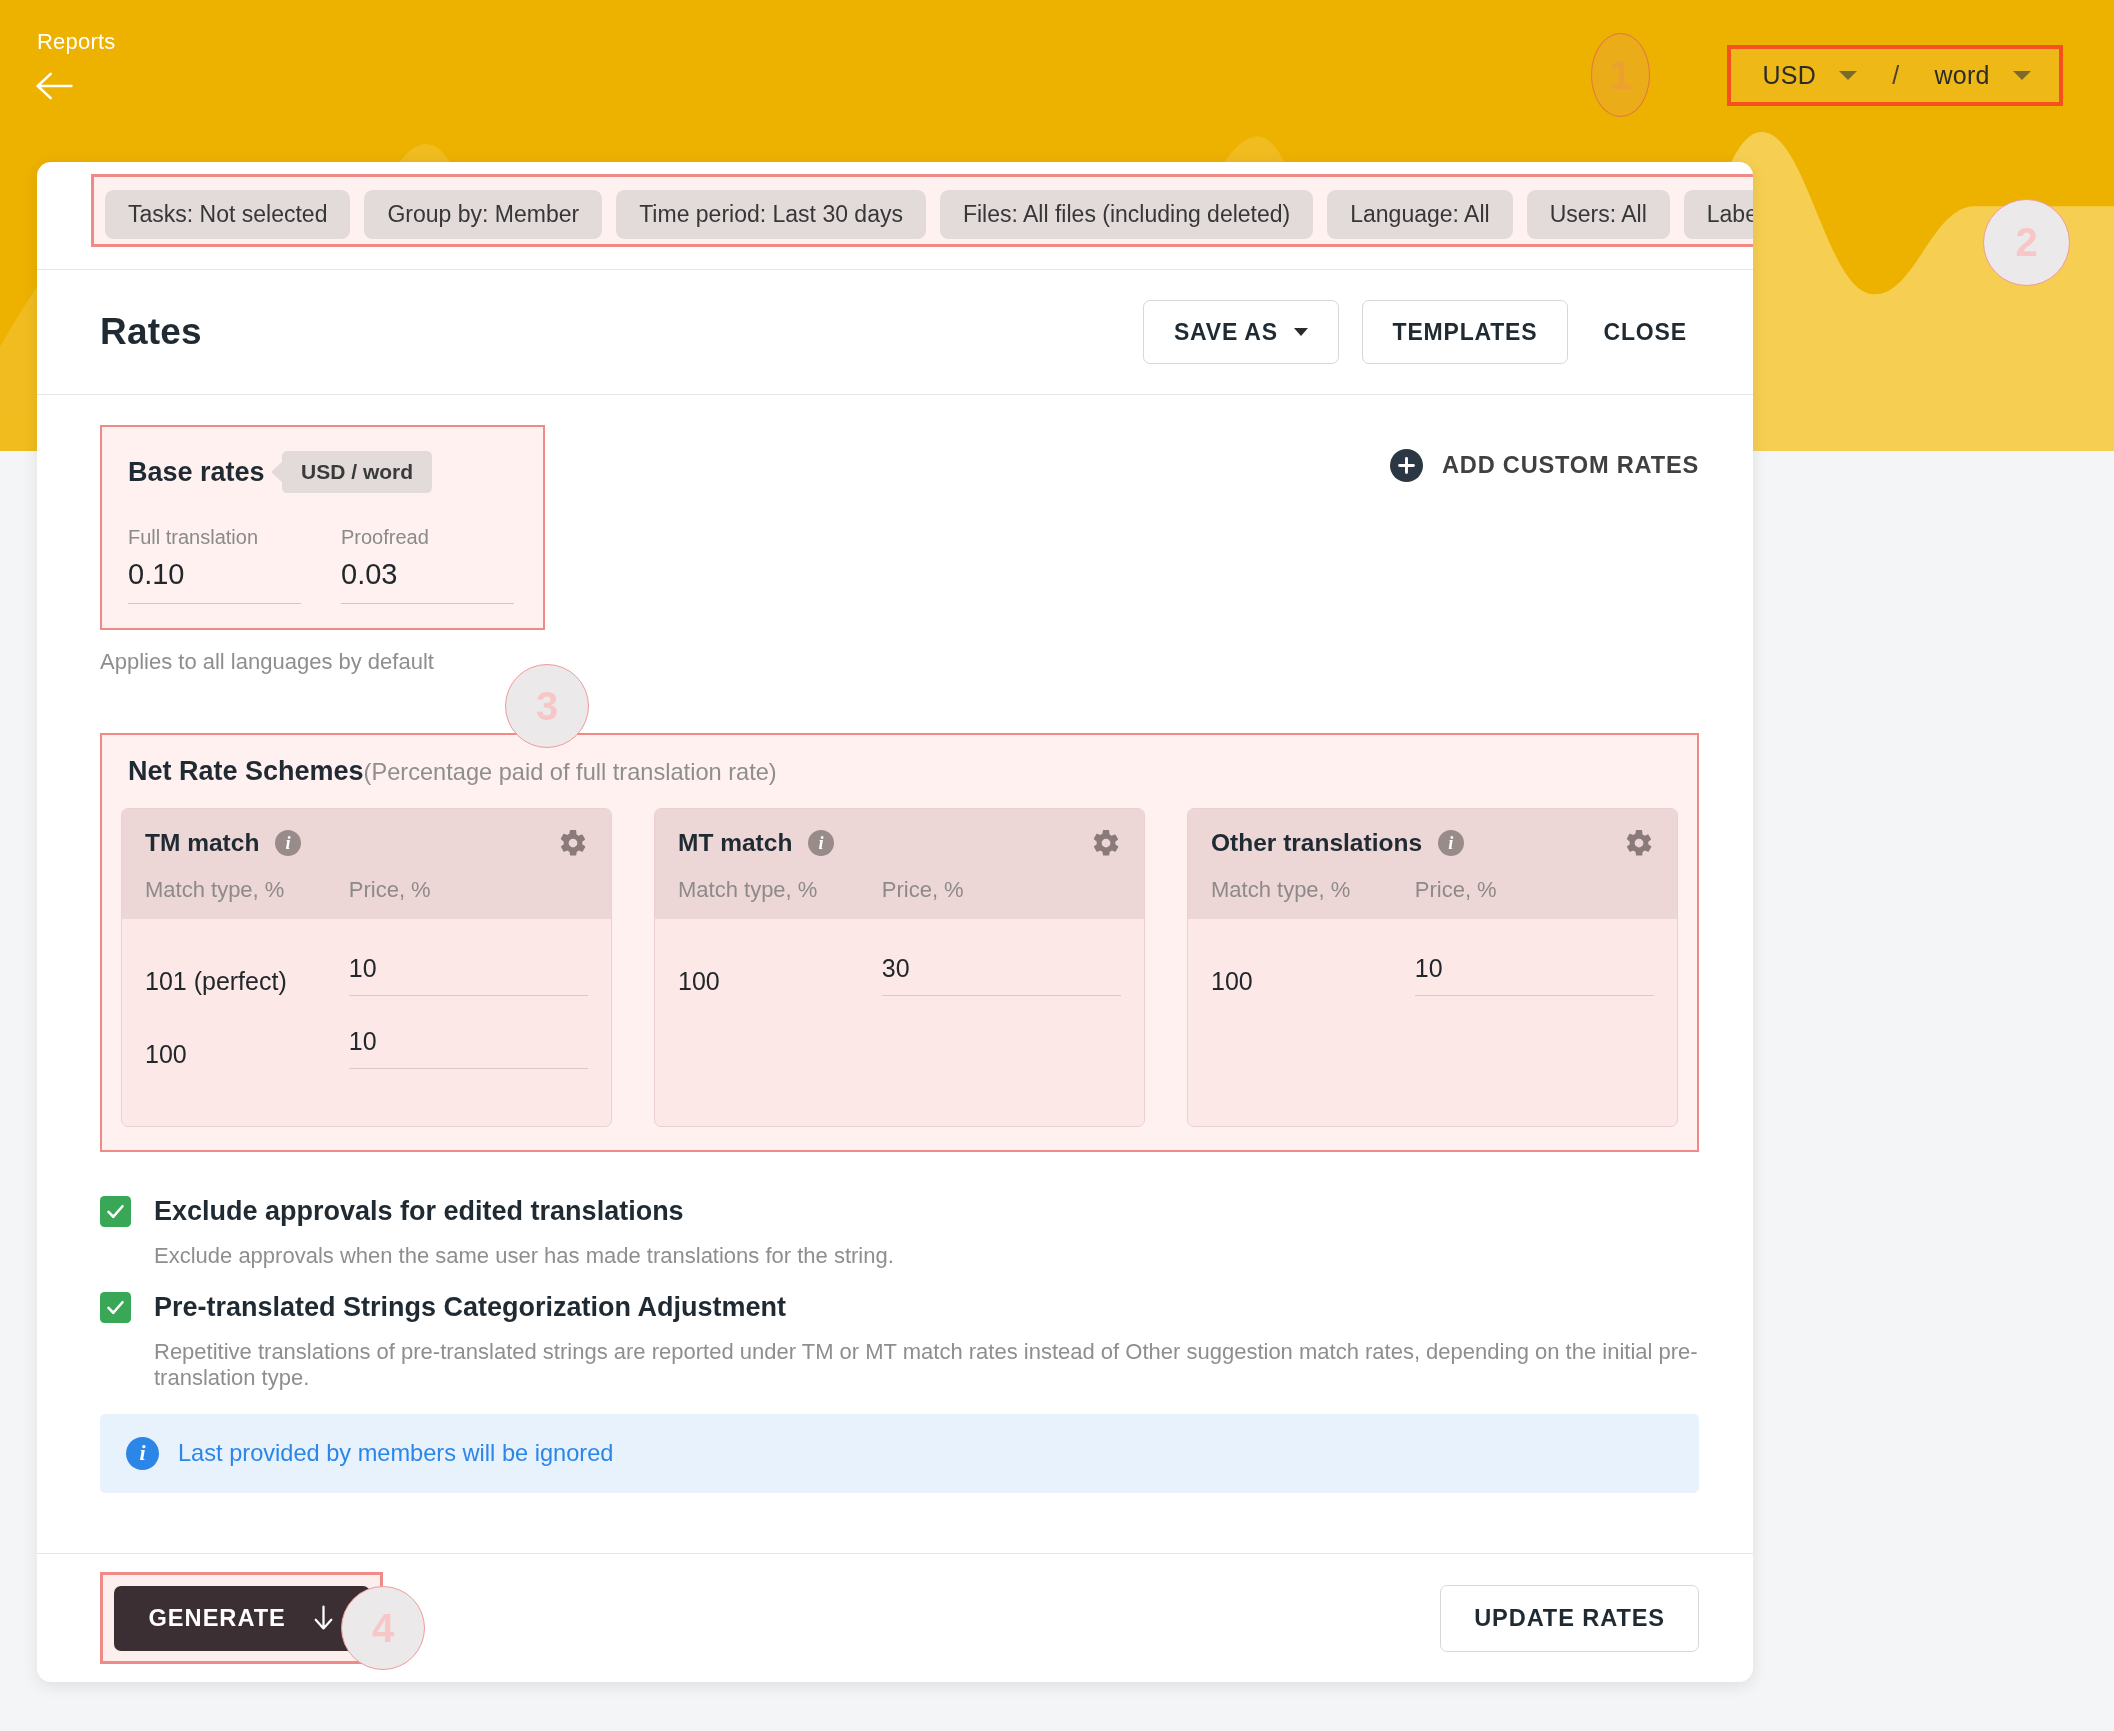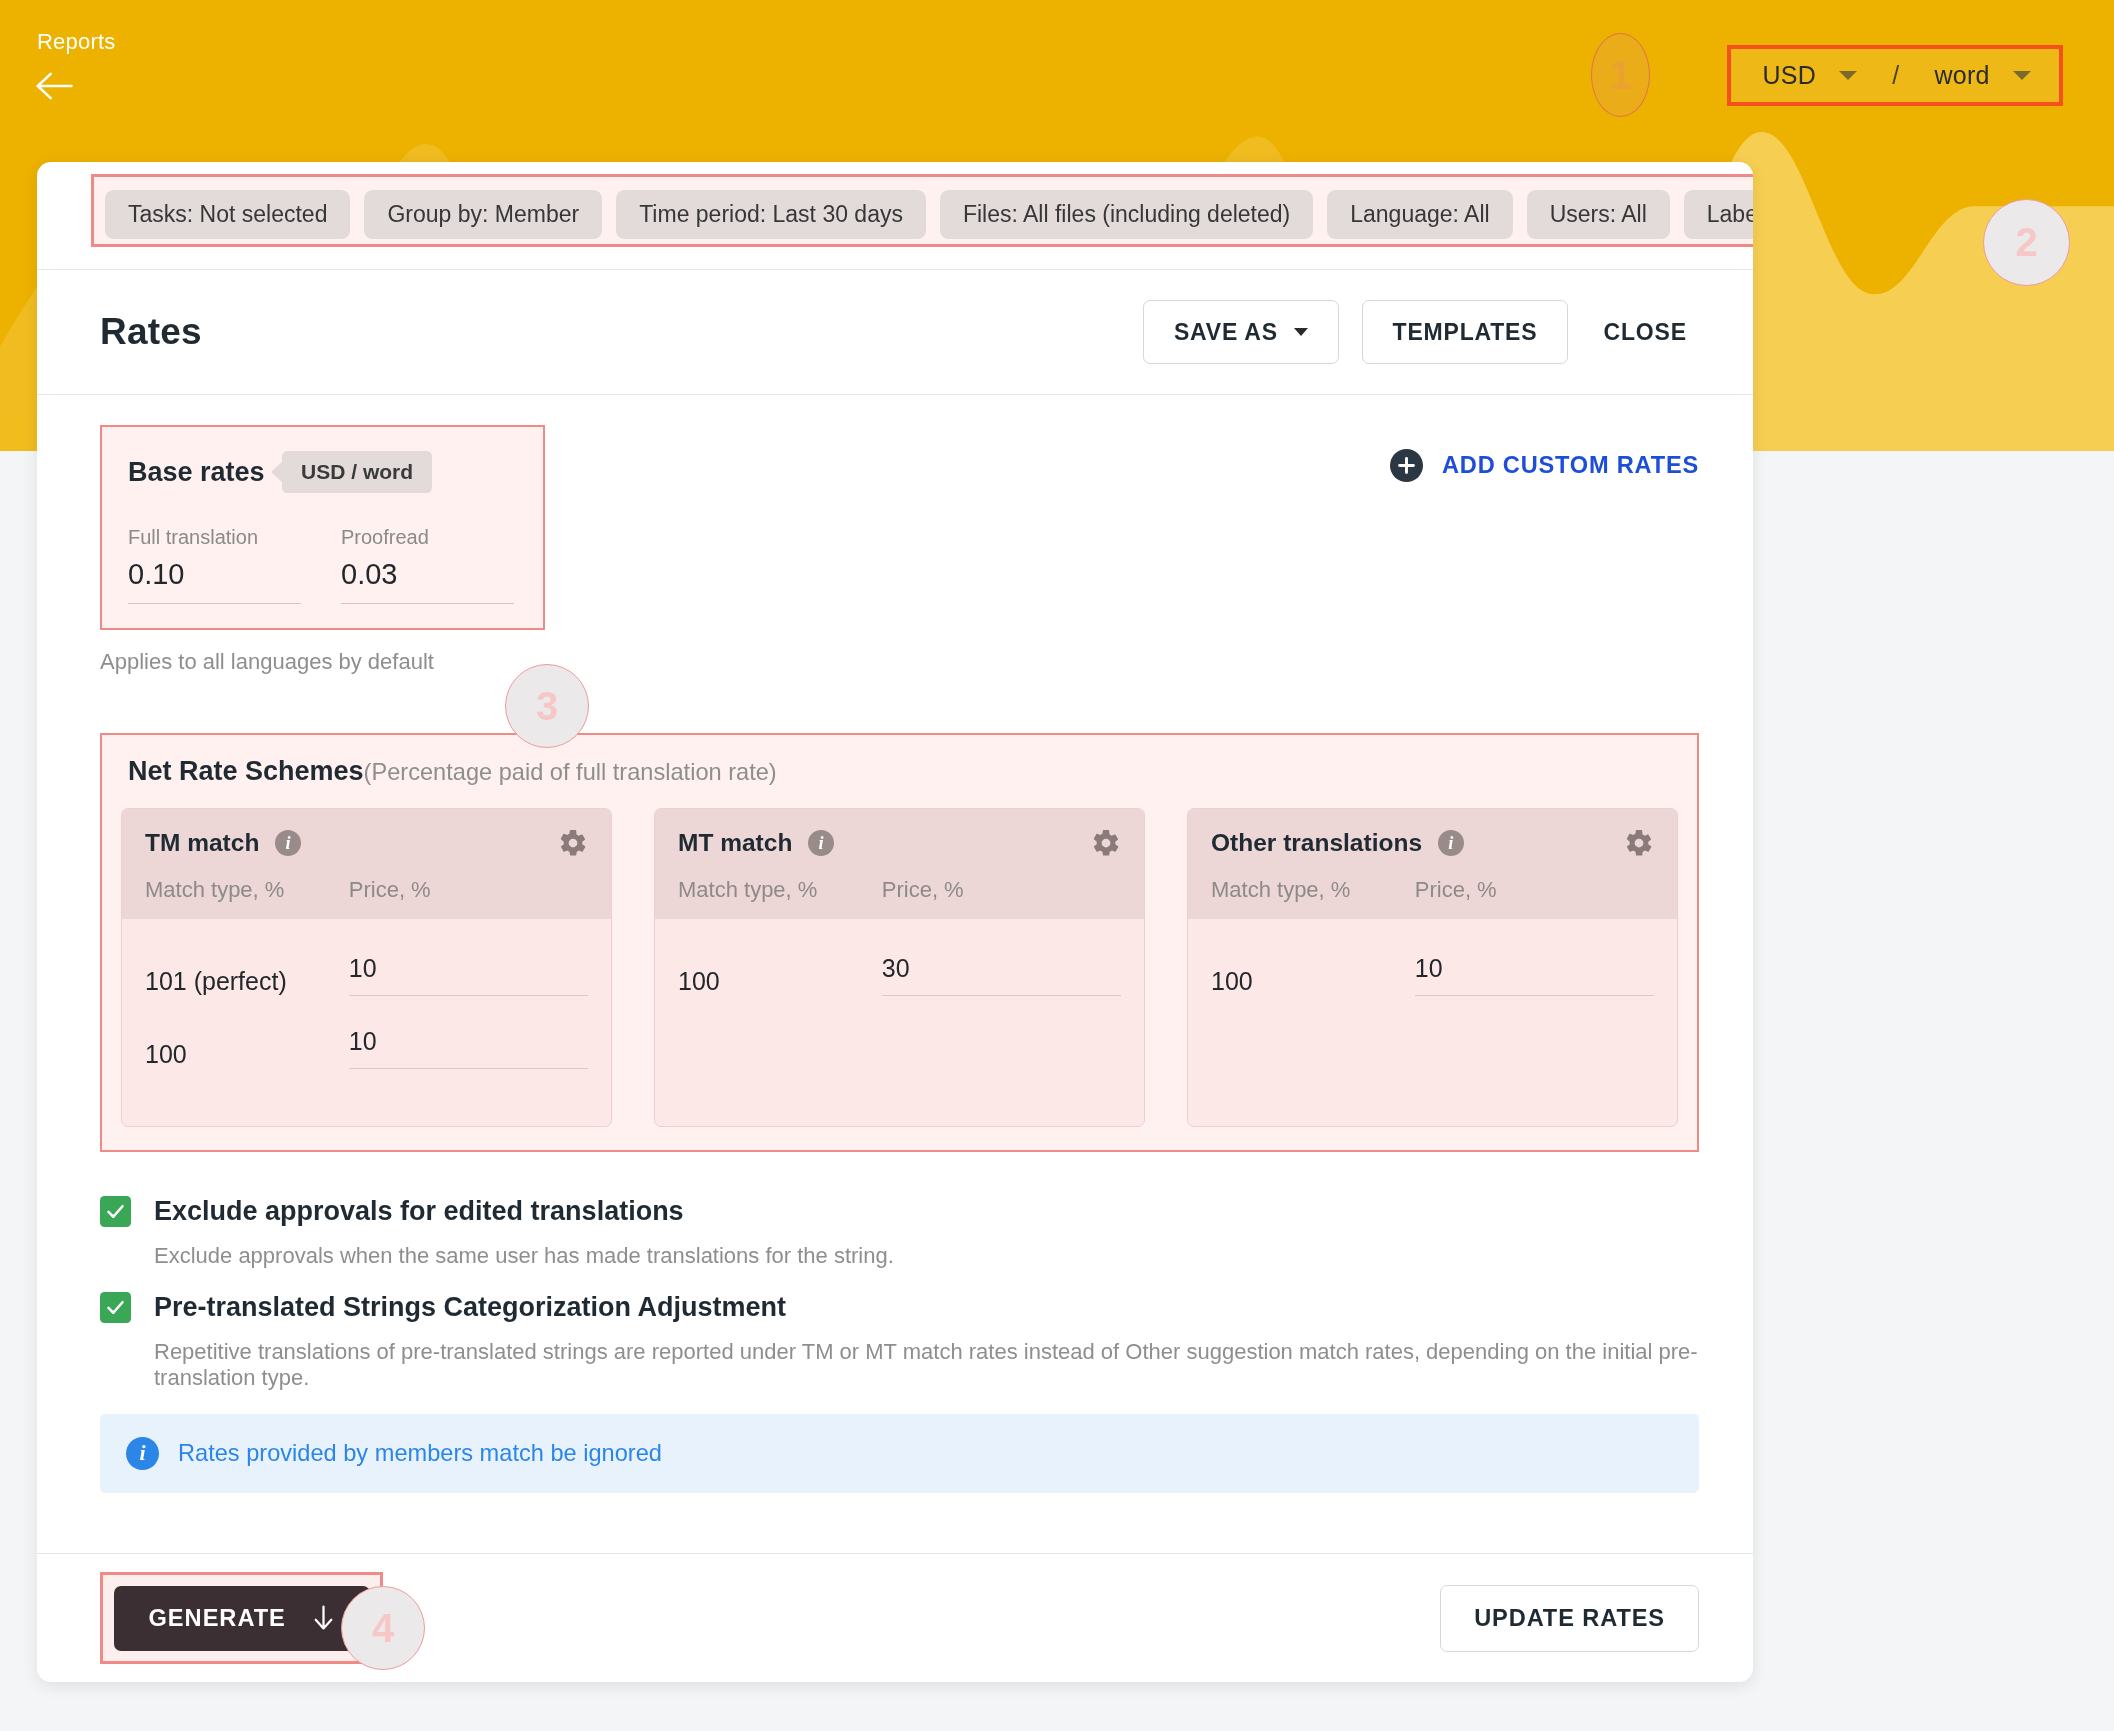--- a/index.html
+++ b/index.html
@@ -139,21 +139,21 @@
   .field .flabel { font-size: 20px; color: #8a8a8a; }
   .field .fvalue { font-size: 29px; color: #22272b; margin-top: 8.7px; padding-bottom: 12.2px; border-bottom: 0.9px solid #cfc5c5; }
   .applies { font-size: 22px; color: #8e8e8e; margin-top: 19px; }
 
   .add-custom { display: flex; align-items: center; gap: 19px; padding-top: 24.5px; }
   .plus-icon {
     width: 33px; height: 33px; border-radius: 50%; background: #2b3742;
     display: flex; align-items: center; justify-content: center;
   }
   .plus-icon svg { display: block; }
-  .add-custom .lbl { font-size: 23.6px; font-weight: 600; color: #1d4ed8; letter-spacing: 0.8px; }
+  .add-custom .lbl { font-size: 23.6px; font-weight: 600; color: #404040; letter-spacing: 0.8px; }
 
   
   .nrs {
     margin-top: 58px; border: 2.6px solid #f08a86; background: rgba(244,143,137,0.13);
     padding: 21px 19px 23px 19px;
   }
   .nrs-head { display: flex; align-items: baseline; padding-left: 7px; }
   .nrs-head .t { font-size: 27px; font-weight: 700; color: #1f2a33; }
   .nrs-head .s { font-size: 23.6px; color: #8e8e8e; }
   .scheme-grid { display: flex; gap: 42px; margin-top: 21px; }
@@ -436,21 +436,21 @@
                 <path d="M4 12.5 L9.5 18 L20 6" stroke="#fff" stroke-width="3" fill="none" stroke-linecap="round" stroke-linejoin="round"></path>
               </svg>
           </span>
           <span class="check-label">Pre-translated Strings Categorization Adjustment</span>
         </div>
         <div class="check-desc">Repetitive translations of pre-translated strings are reported under TM or MT match rates instead of Other suggestion match rates, depending on the initial pre-translation type.</div>
       </div>
 
       <div class="notice">
         <span class="notice-icon">i</span>
-        <span class="notice-text">Rates provided by members match be ignored</span>
+        <span class="notice-text">Last provided by members will be ignored</span>
       </div>
 
     </div>
 
     <div class="card-footer">
       <div class="gen-wrap">
         <button class="btn-dark">
           <span>GENERATE</span>
           <span>
             <svg width="23" height="26" viewBox="0 0 26 30">

